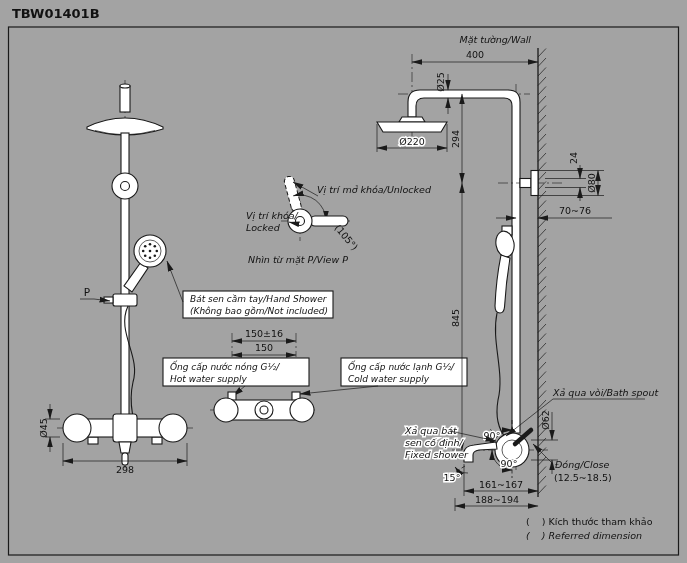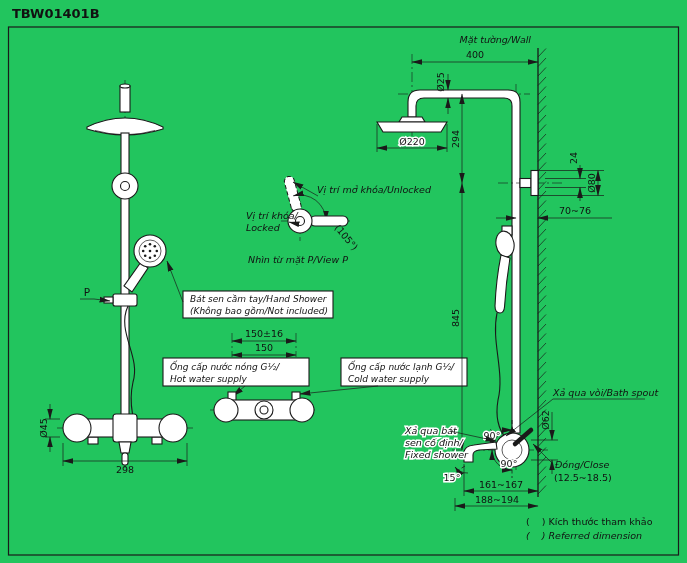--- a/index.html
+++ b/index.html
@@ -1,16 +1,16 @@
 <!DOCTYPE html>
 <html><head>
 <meta charset="utf-8">
 <style>
   html,body{margin:0;padding:0;background:#fff;}
-  .page{position:relative;width:687px;height:563px;background:#22c55e;overflow:hidden;}
+  .page{position:relative;width:687px;height:563px;background:#a3a3a3;overflow:hidden;}
   svg{display:block;}
   svg text{font-family:"DejaVu Sans","Liberation Sans",sans-serif;fill:#111;white-space:pre;}
   .ttl{font-size:13px;font-weight:bold;}
   .dim{font-size:9.5px;}
   .lbl{font-size:9.5px;font-style:italic;}
   .sm{font-size:9px;}
   .halo{paint-order:stroke;stroke:#fff;stroke-width:3px;}
   .ln{stroke:#1a1a1a;stroke-width:1.1;fill:none;}
   .lnf{stroke:#1a1a1a;stroke-width:1.1;fill:#fff;}
   .thin{stroke:#1a1a1a;stroke-width:0.7;fill:none;}

